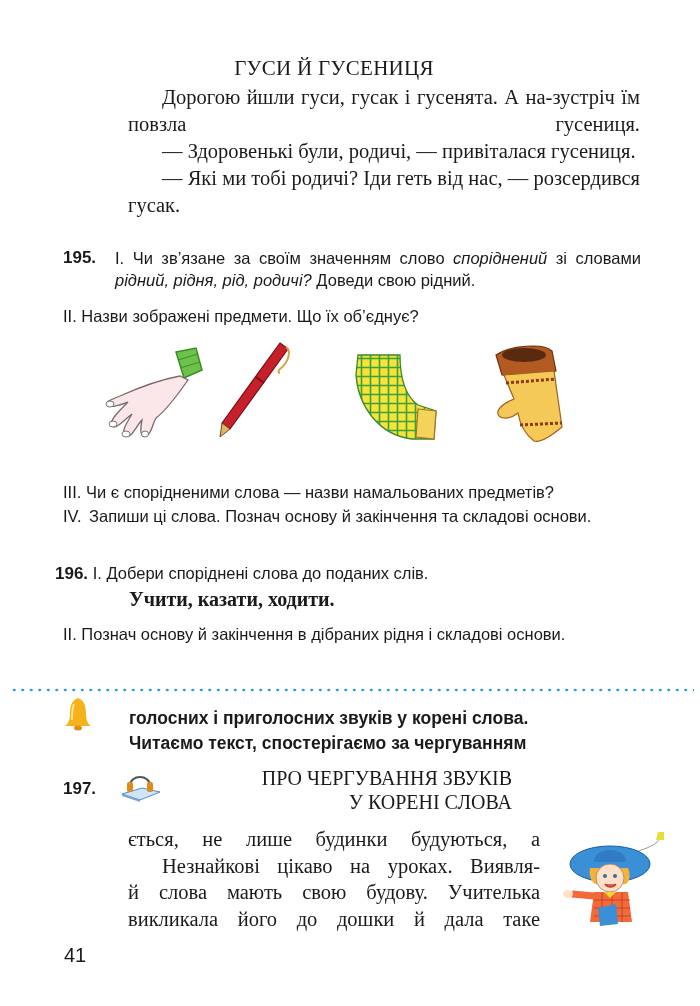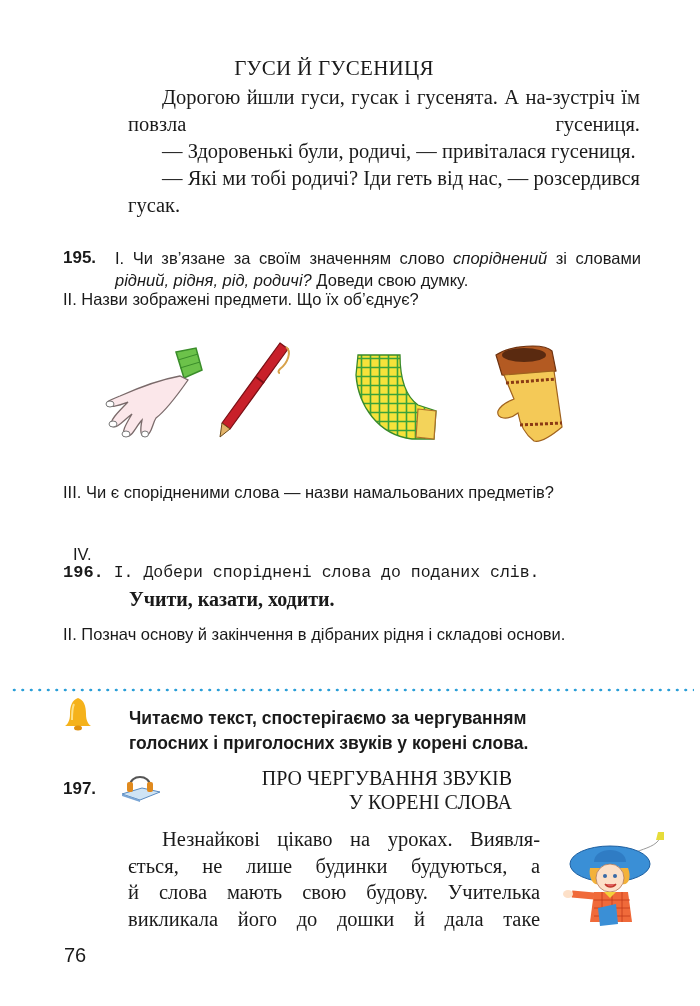--- a/index.html
+++ b/index.html
@@ -13,31 +13,31 @@
   .story p.full { text-align-last: justify; }
 
   .ex { position: absolute; font-size: 16.5px; line-height: 22px; }
   .ex .num { font-weight: bold; font-size: 17px; }
   .ex i { font-style: italic; }
 
   .ex195 { left: 63px; top: 247px; width: 578px; }
   .ex195 .row { display: flex; }
   .ex195 .num { width: 52px; flex: none; }
   .ex195 .body { text-align: justify; text-align-last: left; }
-  .ex195-2 { left: 63px; top: 288px; text-align: right; }
+  .ex195-2 { left: 63px; top: 305px; text-align: right; }
 
   .pictures { position: absolute; left: 90px; top: 335px; width: 520px; height: 110px; }
   .pic { position: absolute; }
 
   .ex3 { left: 63px; top: 481px; }
-  .ex4 { left: 73px; top: 505px; width: 578px; display: flex; margin-top: 38px; }
+  .ex4 { left: 63px; top: 505px; width: 578px; display: flex; }
   .ex4 .lbl { width: 26px; flex: none; }
   .ex4 .body { text-align: justify; text-align-last: left; }
 
-  .ex196 { left: 63px; top: 562px; font-family: Liberation Mono, monospace; }
+  .ex196 { left: 55px; top: 562px; }
   .words196 { position: absolute; left: 129px; top: 588px; font-size: 20px; font-weight: bold; }
   .ex196-2 { left: 63px; top: 623px; }
 
   .dots { position: absolute; left: 10px; top: 688px; width: 684px; height: 4px;
     background-image: radial-gradient(circle, #2a9fd8 1.3px, transparent 1.6px);
     background-size: 8.5px 4px; background-repeat: repeat-x; }
 
   .bell { position: absolute; left: 62px; top: 696px; width: 32px; height: 36px; }
   .note { position: absolute; left: 129px; top: 706px; font-size: 17.5px; line-height: 25px; font-weight: bold; }
 
@@ -59,21 +59,21 @@
 
 <div class="story serif">
   <p class="full"><span>Дорогою йшли гуси, гусак і гусенята. А на-зустріч їм повзла гусениця.</span></p>
   <p><span>— Здоровенькі були, родичі, — привіталася гусениця.</span></p>
   <p><span>— Які ми тобі родичі? Іди геть від нас, — розсердився гусак.</span></p>
 </div>
 
 <div class="ex ex195 sans">
   <div class="row">
     <span class="num">195.</span>
-    <span class="body"><span>І. Чи зв’язане за своїм значенням слово </span><i>споріднений</i><span> зі словами </span><i>рідний, рідня, рід, родичі?</i><span> Доведи свою думку.</span></span>
+    <span class="body"><span>І. Чи зв’язане за своїм значенням слово </span><i>споріднений</i><span> зі словами </span><i>рідний, рідня, рід, родичі?</i><span> Доведи свою рідний.</span></span>
   </div>
 </div>
 
 <div class="ex ex195-2 sans">ІІ.  Назви зображені предмети. Що їх об’єднує?</div>
 
 <div class="pictures">
 
   <svg class="pic" style="left:8px;top:5px" width="110" height="100" viewBox="0 0 110 100">
     <path d="M78 12 L98 8 L104 30 L86 38 Z" fill="#6cc24a" stroke="#3a8d2a" stroke-width="1.5"></path>
     <path d="M80 20 L100 14 M82 28 L102 22" stroke="#3a8d2a" stroke-width="1"></path>
@@ -108,59 +108,60 @@
     <path d="M14 34 L64 30 L72 86 C60 96 50 102 44 100 C36 94 30 84 28 72 C18 80 6 78 8 70 C12 62 20 60 24 58 Z" fill="#f4c957" stroke="#a0621e" stroke-width="1.2"></path>
     <path d="M16 42 L66 38" stroke="#8a3a14" stroke-width="3" stroke-dasharray="3 2"></path>
     <path d="M30 84 L72 82" stroke="#8a3a14" stroke-width="3" stroke-dasharray="3 2"></path>
   </svg>
 </div>
 
 <div class="ex ex3 sans">ІІІ.  Чи є спорідненими слова — назви намальованих предметів?</div>
 
 <div class="ex ex4 sans">
   <span class="lbl">ІV.</span>
+  <span class="body">Запиши ці слова. Познач основу й закінчення та складові основи.</span>
 </div>
 
 <div class="ex ex196 sans">
   <span class="num">196.</span><span> І. Добери споріднені слова до поданих слів.</span>
 </div>
 <div class="words196 serif">Учити, казати, ходити.</div>
 <div class="ex ex196-2 sans">ІІ. Познач основу й закінчення в дібраних рідня і складові основи.</div>
 
 <div class="dots"></div>
 
 <svg class="bell" viewBox="0 0 32 36">
   <path d="M16 2 C10 4 8 10 8 18 C8 24 6 28 3 30 L29 30 C26 28 24 24 24 18 C24 10 22 4 16 2 Z" fill="#f5b21b"></path>
   <path d="M12 8 C10 12 10 18 10 24" stroke="#fde28a" stroke-width="2" fill="none"></path>
   <ellipse cx="16" cy="32" rx="4" ry="2.5" fill="#e0900e"></ellipse>
 </svg>
 
 <div class="note sans">
+  <div>голосних і приголосних звуків у корені слова.</div>
   <div>Читаємо текст, спостерігаємо за чергуванням</div>
-  <div>голосних і приголосних звуків у корені слова.</div>
 </div>
 
 <div class="ex197num sans">197.</div>
 
 <svg class="audio" viewBox="0 0 46 36">
   <path d="M4 26 L22 32 L42 24 L24 20 Z" fill="#cfe4f5" stroke="#5a8abf" stroke-width="1"></path>
   <path d="M4 26 L22 32 L22 34 L4 28 Z" fill="#7aa6d6"></path>
   <path d="M12 18 C12 6 32 6 32 18" fill="none" stroke="#555" stroke-width="2.2"></path>
   <rect x="9" y="14" width="6" height="10" rx="2" fill="#e08a1e"></rect>
   <rect x="29" y="14" width="6" height="10" rx="2" fill="#e08a1e"></rect>
 </svg>
 
 <div class="title197 serif">
   <div>ПРО ЧЕРГУВАННЯ ЗВУКІВ</div>
   <div>У КОРЕНІ СЛОВА</div>
 </div>
 
 <div class="story2 serif">
+  <p style="text-indent:0">ється, не лише будинки будуються, а</p>
   <p>Незнайкові цікаво на уроках. Виявля-</p>
-  <p style="text-indent:0">ється, не лише будинки будуються, а</p>
   <p style="text-indent:0">й слова мають свою будову. Учителька</p>
   <p style="text-indent:0">викликала його до дошки й дала таке</p>
 </div>
 
 <svg class="boy" viewBox="0 0 110 110">
   <path d="M100 18 C96 26 86 28 76 32" stroke="#999" stroke-width="1" fill="none"></path>
   <path d="M98 12 L104 12 L104 20 L96 20 Z" fill="#e6dc3a"></path>
   <ellipse cx="50" cy="44" rx="40" ry="18" fill="#3a8fd6" stroke="#1f5f9f" stroke-width="1"></ellipse>
   <path d="M34 42 C34 26 66 26 66 42 Z" fill="#2f7cc4"></path>
   <path d="M30 48 C28 58 34 66 38 64 L62 64 C68 66 72 58 68 48 Z" fill="#f3b23a"></path>
@@ -169,13 +170,13 @@
   <circle cx="55" cy="56" r="2" fill="#3a6aa6"></circle>
   <path d="M45 64 C48 68 53 68 56 64" stroke="#c0392b" stroke-width="1.5" fill="#e06060"></path>
   <path d="M34 72 L68 72 L72 102 L30 102 Z" fill="#f06a3a"></path>
   <path d="M34 80 H70 M34 88 H70 M34 96 H70 M42 72 V102 M52 72 V102 M62 72 V102" stroke="#c23a1a" stroke-width="0.8"></path>
   <path d="M44 72 L50 78 L56 72" fill="#f4d23a"></path>
   <path d="M34 76 L12 74" stroke="#f06a3a" stroke-width="7"></path>
   <ellipse cx="8" cy="74" rx="5" ry="4" fill="#fde0c8"></ellipse>
   <path d="M38 88 L56 84 L58 104 L40 106 Z" fill="#3a8fd6"></path>
 </svg>
 
-<div class="page-num sans">76</div>
+<div class="page-num sans">41</div>
 
 </body></html>

